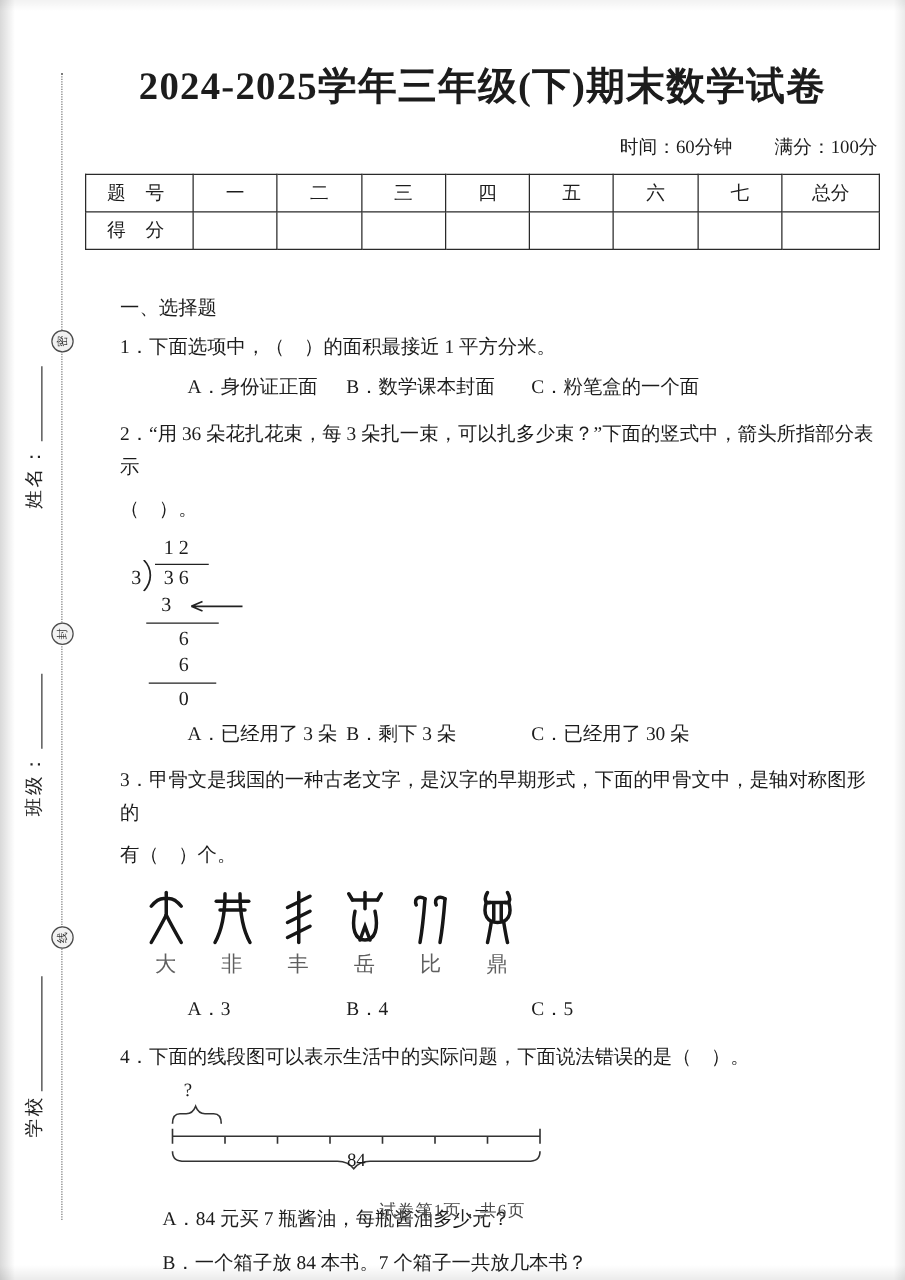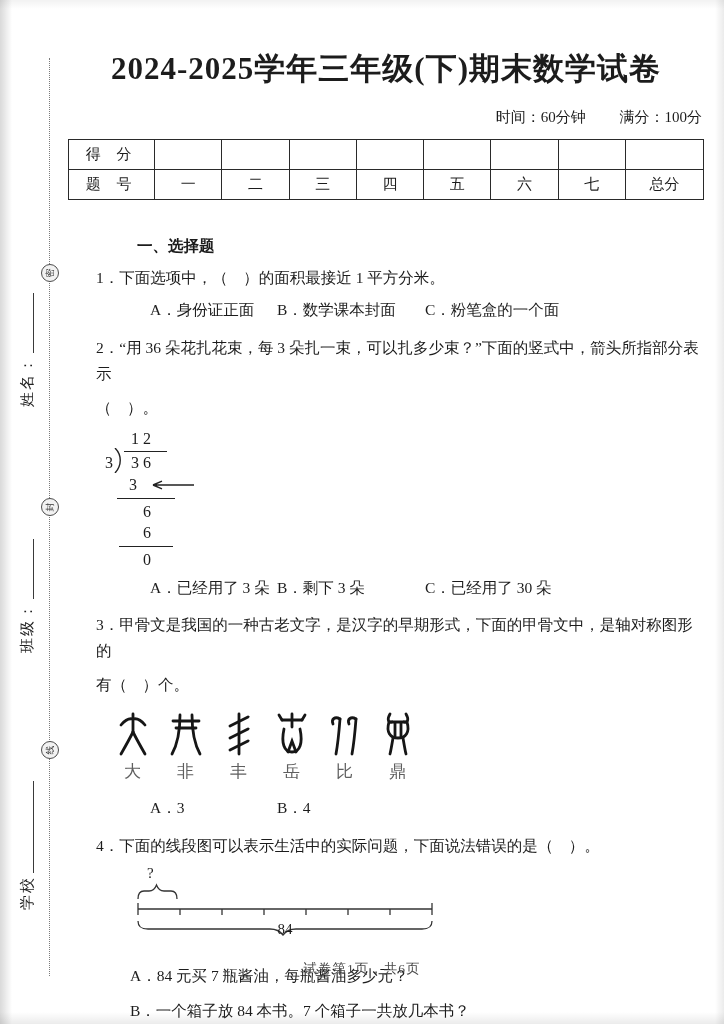--- a/index.html
+++ b/index.html
@@ -34,21 +34,21 @@
   .content { position:absolute; left:68px; top:0; width:636px; }
   .title { margin:48px 0 0 0; text-align:center; font-size:31px; font-weight:bold; letter-spacing:1px; }
   .meta { margin-top:18px; text-align:right; font-size:15px; padding-right:2px; }
   .meta .gap { margin-left:30px; }
 
   table.score { width:100%; margin-top:12px; border-collapse:collapse; table-layout:fixed; }
   table.score td { border:1.6px solid #2a2a2a; height:27px; text-align:center; font-size:15px; }
   table.score .lab { letter-spacing:6px; }
 
   .body { padding-left:28px; font-size:15.5px; }
-  .section-heading { margin-top:36px; font-weight:bold; font-size:15.5px;margin-left:41px; }
+  .section-heading { margin-top:36px; font-weight:normal; font-size:15.5px; }
   p.q { margin:0; margin-top:8px; line-height:26px; }
   .opts3 { margin-left:54px; margin-top:6px; display:grid; grid-template-columns:127px 148px 1fr; line-height:26px; }
   .optlist { margin-left:34px; }
   .optlist p { margin:0; margin-top:11px; line-height:24px; }
 
   
   .division { margin:8px 0 2px 9px; width:130px; font-size:16px; line-height:19px; }
   .division .quot { padding-left:26px; }
   .division .drow { display:flex; align-items:flex-end; }
   .division .divisor { padding-bottom:1px; }
@@ -112,41 +112,41 @@
           <col>
           <col>
           <col>
           <col>
           <col>
           <col>
           <col style="width:78px">
       </colgroup>
       <tbody>
           <tr>
-        <td class="lab">得 分</td>
-        <td></td>
-        <td></td>
-        <td></td>
-        <td></td>
-        <td></td>
-        <td></td>
-        <td></td>
-        <td></td>
-      </tr>
-      <tr>
         <td class="lab">题 号</td>
         <td>一</td>
         <td>二</td>
         <td>三</td>
         <td>四</td>
         <td>五</td>
         <td>六</td>
         <td>七</td>
         <td>总分</td>
       </tr>
+      <tr>
+        <td class="lab">得 分</td>
+        <td></td>
+        <td></td>
+        <td></td>
+        <td></td>
+        <td></td>
+        <td></td>
+        <td></td>
+        <td></td>
+      </tr>
     </tbody>
       </table>
 
     <div class="body">
 
       <div class="section-heading">一、选择题</div>
 
       <p class="q">1．下面选项中，（　）的面积最接近 1 平方分米。</p>
       <div class="opts3">
         <span>A．身份证正面</span>
@@ -258,20 +258,21 @@
               <path d="M25,28 C26,34 27,40 28,44"></path>
             </g>
           </svg>
           <span class="glyph-label">鼎</span>
         </div>
       </div>
 
       <div class="opts3" style="margin-top:12px">
         <span>A．3</span>
         <span>B．4</span>
+        <span>C．5</span>
       </div>
 
       <p class="q" style="margin-top:12px">4．下面的线段图可以表示生活中的实际问题，下面说法错误的是（　）。</p>
 
       <div class="seg-diagram">
         <svg width="300" height="84" viewBox="0 0 300 84">
           <g stroke="#333" stroke-width="1.3" fill="none">
 
             <path d="M3,30 C3,24 5,22 9,22 L14,22 C18,22 20,20 21.5,16 C23,20 25,22 29,22 L36,22 C40,22 42,24 42,30"></path>
 

